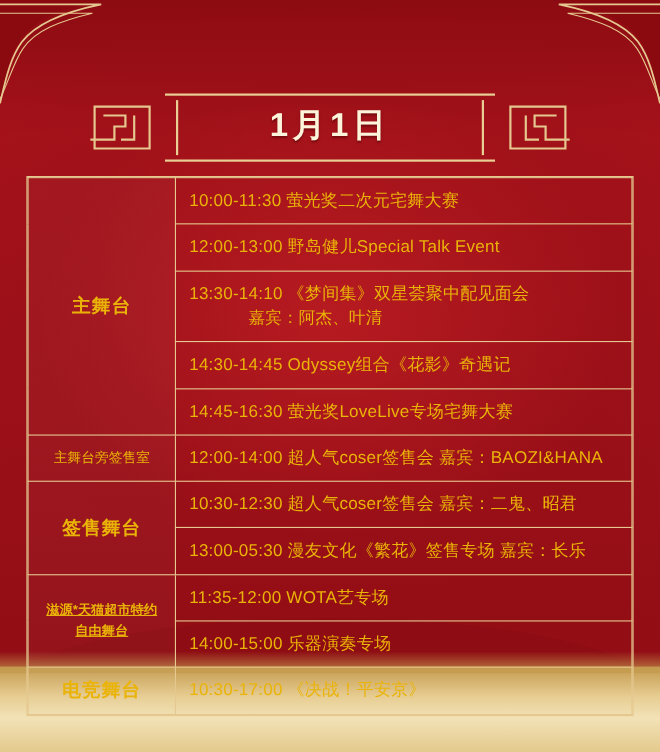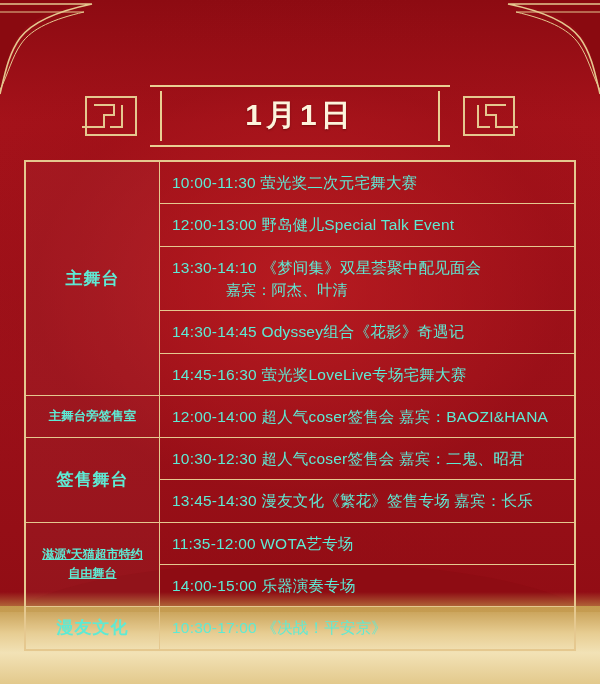--- a/index.html
+++ b/index.html
@@ -76,34 +76,34 @@
 
   
   .table {
     position: absolute; top: 160px; left: 24px; width: 552px;
     border: 1px solid #e5c88f;
     border-collapse: collapse;
   }
   .table table { border-collapse: collapse; width: 100%; }
   .table td {
     border: 1px solid #e5c88f;
-    color: #5eead4;
+    color: #eab308;
     vertical-align: middle;
   }
   td.stage {
     width: 134px;
     text-align: center;
     font-size: 17px;
     font-weight: bold;
     letter-spacing: 1px;
     padding: 8px 16px;
     line-height: 1.5;
     background: rgba(255,255,255,0.03);
   }
-  td.stage.small { font-size: 12.5px; font-weight: bold; letter-spacing: 0; }
+  td.stage.small { font-size: 12.5px; font-weight: normal; letter-spacing: 0; }
   td.stage.small2 { font-size: 12px; font-weight: bold; letter-spacing: 0; line-height: 1.6; text-decoration: underline; }
   td.event {
     padding: 9px 12px;
     font-size: 15.5px;
     line-height: 1.5;
     letter-spacing: 0.2px;
   }
   td.event .sub {
     display: block;
     padding-left: 54px;
@@ -175,29 +175,29 @@
           </tr>
           <tr>
             <td class="stage small" rowspan="1">主舞台旁签售室</td>
             <td class="event"><span>12:00-14:00 超人气coser签售会 嘉宾：BAOZI&amp;HANA</span></td>
           </tr>
           <tr>
             <td class="stage" rowspan="2">签售舞台</td>
             <td class="event"><span>10:30-12:30 超人气coser签售会 嘉宾：二鬼、昭君</span></td>
           </tr>
           <tr>
-            <td class="event"><span>13:45-14:30 漫友文化《繁花》签售专场 嘉宾：长乐</span></td>
+            <td class="event"><span>13:00-05:30 漫友文化《繁花》签售专场 嘉宾：长乐</span></td>
           </tr>
           <tr>
             <td class="stage small2" rowspan="2">滋源*天猫超市特约<br>自由舞台</td>
             <td class="event"><span>11:35-12:00 WOTA艺专场</span></td>
           </tr>
           <tr>
             <td class="event"><span>14:00-15:00 乐器演奏专场</span></td>
           </tr>
           <tr>
-            <td class="stage" rowspan="1">漫友文化</td>
+            <td class="stage" rowspan="1">电竞舞台</td>
             <td class="event"><span>10:30-17:00 《决战！平安京》</span></td>
           </tr>
         </tbody>
     </table>
   </div>
 </div>
 
 </body></html>

